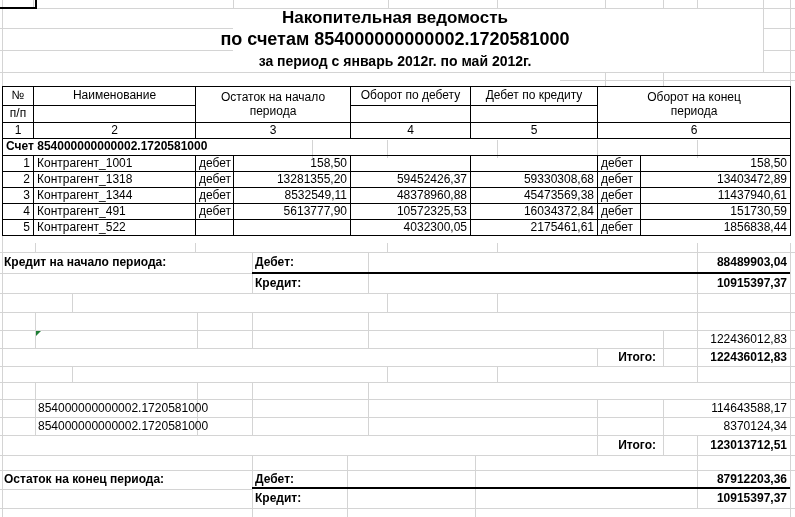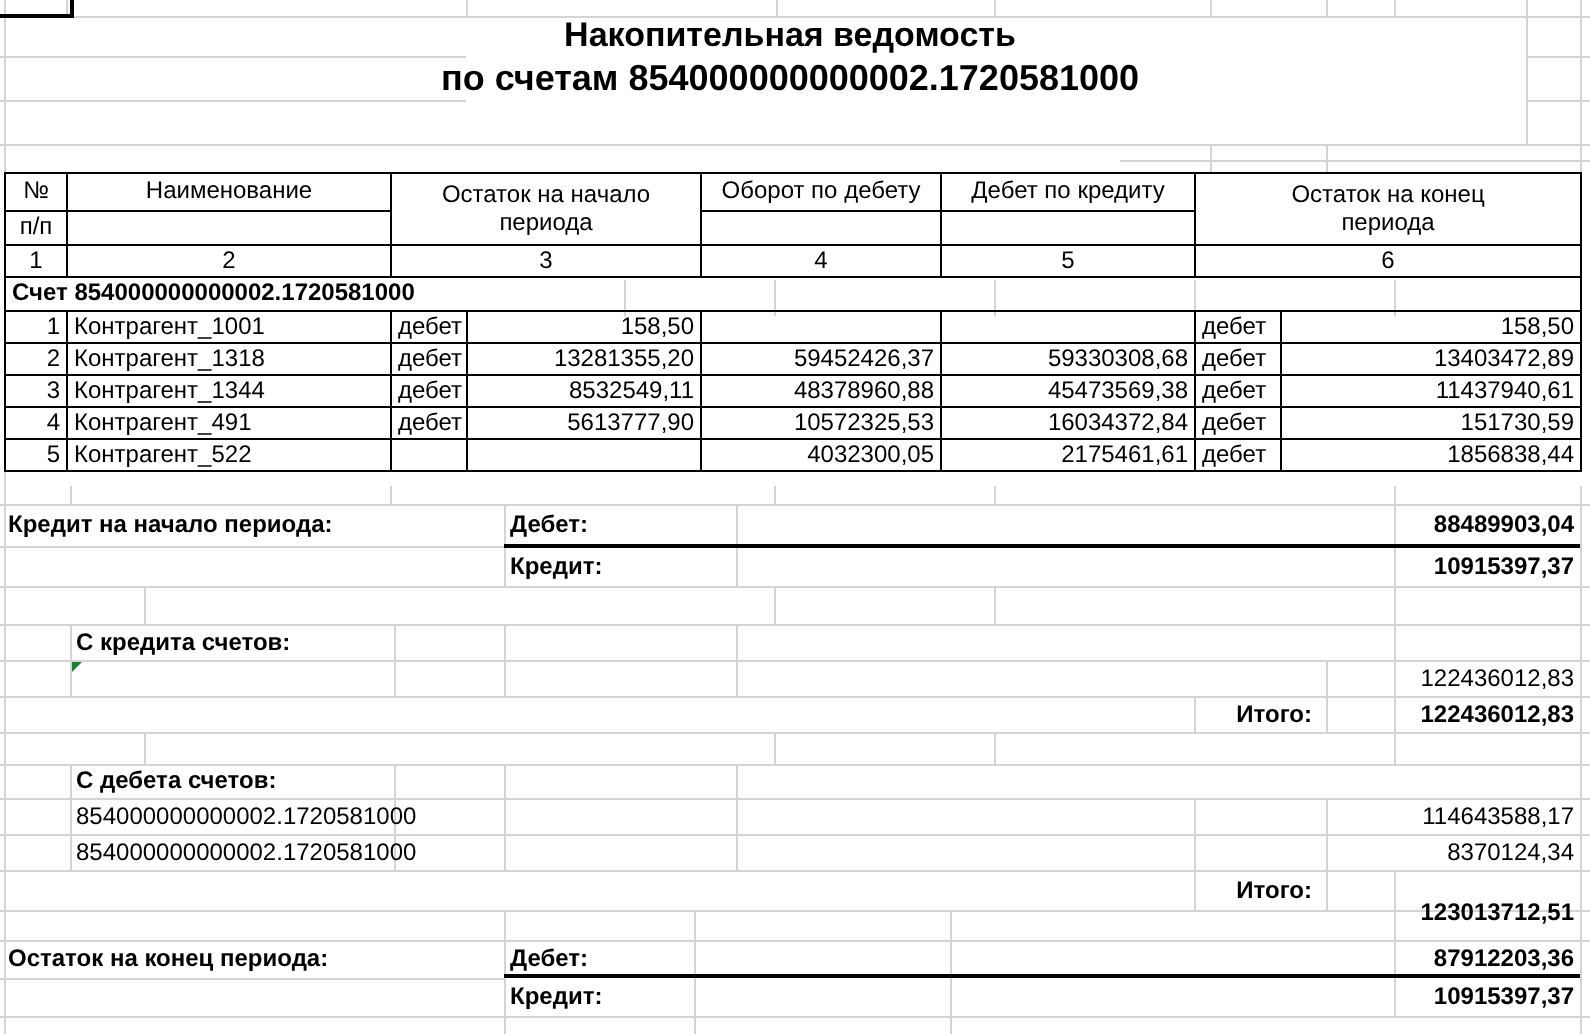--- a/index.html
+++ b/index.html
@@ -119,20 +119,21 @@
       <div class="gl" style="left: 475px; top: 508px; width: 1px; height: 9px;"></div>
       <div class="gl" style="left: 790px; top: 0px; width: 1px; height: 86px;"></div>
       <div class="gl" style="left: 790px; top: 243px; width: 1px; height: 274px;"></div>
     </div>
 
   <div class="bl" style="left:0;top:7px;width:36px;height:2px;"></div>
   <div class="bl" style="left:35px;top:0;width:2px;height:9px;"></div>
 
   <div class="t1">Накопительная ведомость</div>
   <div class="t2">по счетам 854000000000002.1720581000</div>
+  <div class="t3">за период с январь 2012г. по май 2012г.</div>
 
   <table class="rpt">
     <colgroup>
       <col style="width:31px">
         <col style="width:162px">
         <col style="width:38px">
         <col style="width:117px">
       <col style="width:120px">
         <col style="width:127px">
         <col style="width:43px">
@@ -142,21 +143,21 @@
         <tr class="hr1">
       <td class="c">№</td>
       <td class="c">Наименование</td>
       <td class="c" colspan="2" rowspan="2">
         <span class="hline">Остаток на начало</span>
         <span class="hline">периода</span>
       </td>
       <td class="c">Оборот по дебету</td>
       <td class="c">Дебет по кредиту</td>
       <td class="c" colspan="2" rowspan="2">
-        <span class="hline">Остаток на конец</span>
+        <span class="hline">Оборот на конец</span>
         <span class="hline">периода</span>
       </td>
     </tr>
     <tr class="hr2">
       <td class="c">п/п</td>
       <td></td>
       <td></td>
       <td></td>
     </tr>
     <tr class="hr3">
@@ -223,33 +224,31 @@
   </tbody>
     </table>
 
   <div class="lb b" style="left:4px;top:252px;height:21px;line-height:21px;">Кредит на начало периода:</div>
   <div class="lb b" style="left:255px;top:252px;height:21px;line-height:21px;">Дебет:</div>
   <div class="rv b" style="top:252px;height:21px;line-height:21px;">88489903,04</div>
   <div class="bl" style="left:252px;top:272px;width:538px;height:2px;"></div>
   <div class="lb b" style="left:255px;top:274px;height:19px;line-height:19px;">Кредит:</div>
   <div class="rv b" style="top:274px;height:19px;line-height:19px;">10915397,37</div>
 
-  <div class="lb b" style="left:38px;top:312px;height:18px;line-height:18px;">С кредита счетов:</div>
   <div class="tri"></div>
   <div class="rv" style="top:330px;height:18px;line-height:18px;">122436012,83</div>
   <div class="lb b" style="right:139px;top:348px;height:18px;line-height:18px;">Итого:</div>
   <div class="rv b" style="top:348px;height:18px;line-height:18px;">122436012,83</div>
 
-  <div class="lb b" style="left:38px;top:382px;height:17px;line-height:17px;">С дебета счетов:</div>
   <div class="lb" style="left:38px;top:399px;height:18px;line-height:18px;">854000000000002.1720581000</div>
   <div class="rv" style="top:399px;height:18px;line-height:18px;">114643588,17</div>
   <div class="lb" style="left:38px;top:417px;height:18px;line-height:18px;">854000000000002.1720581000</div>
   <div class="rv" style="top:417px;height:18px;line-height:18px;">8370124,34</div>
   <div class="lb b" style="right:139px;top:435px;height:20px;line-height:20px;">Итого:</div>
-  <div class="rv b" style="top:446px;height:20px;line-height:20px;">123013712,51</div>
+  <div class="rv b" style="top:435px;height:20px;line-height:20px;">123013712,51</div>
 
   <div class="lb b" style="left:4px;top:470px;height:19px;line-height:19px;">Остаток на конец периода:</div>
   <div class="lb b" style="left:255px;top:470px;height:19px;line-height:19px;">Дебет:</div>
   <div class="rv b" style="top:470px;height:19px;line-height:19px;">87912203,36</div>
   <div class="bl" style="left:252px;top:487px;width:538px;height:2px;"></div>
   <div class="lb b" style="left:255px;top:489px;height:19px;line-height:19px;">Кредит:</div>
   <div class="rv b" style="top:489px;height:19px;line-height:19px;">10915397,37</div>
 
 </div>
 

